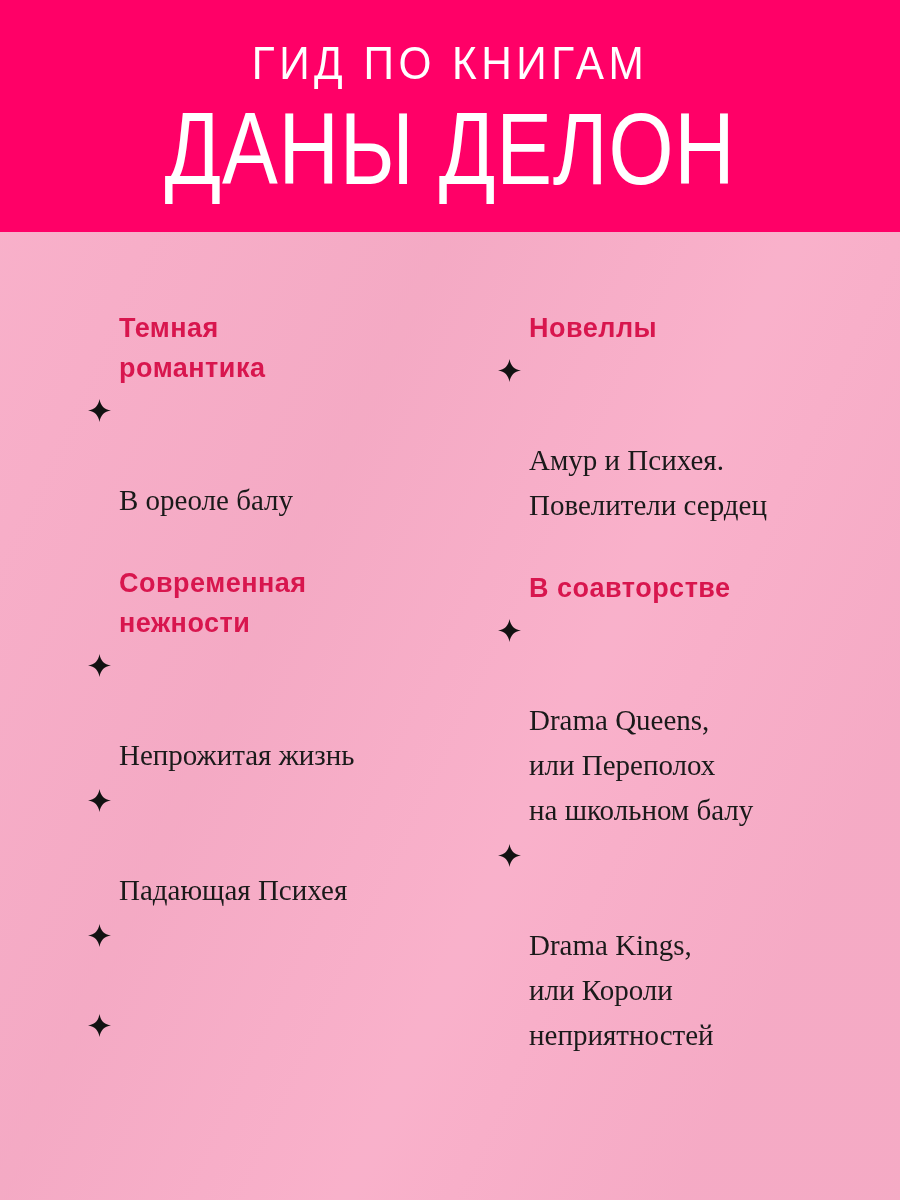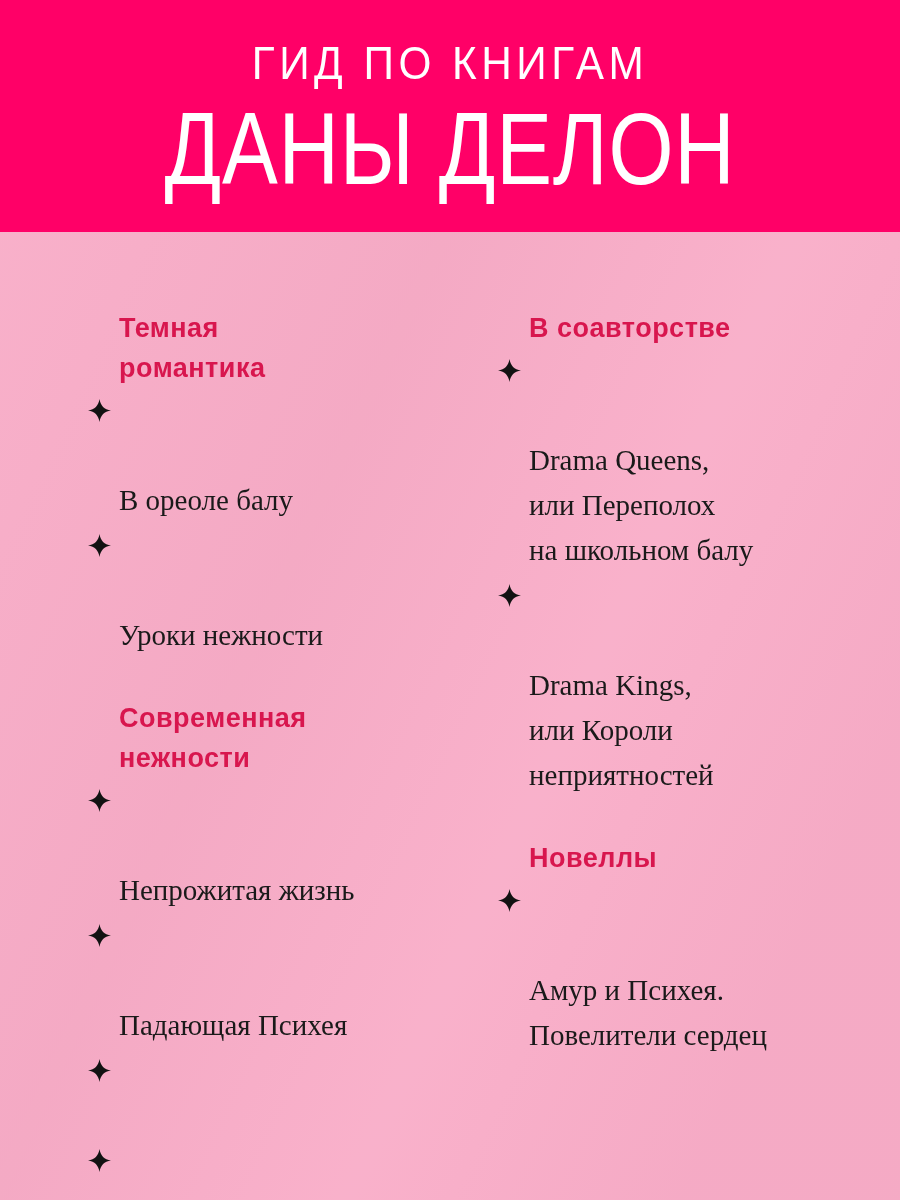--- a/index.html
+++ b/index.html
@@ -79,26 +79,20 @@
     <h2 class="section-title">Темная
 романтика</h2>
     <ul class="book-list">
   <li class="book-item">
     <svg class="bullet-icon" viewBox="0 0 24 24" aria-hidden="true">
       <path d="M12 0 C13.2 7.2 16.8 10.8 24 12 C16.8 13.2 13.2 16.8 12 24 C10.8 16.8 7.2 13.2 0 12 C7.2 10.8 10.8 7.2 12 0 Z"></path>
     </svg>
     <span class="book-title">В ореоле балу</span>
   </li>
 
-  <li class="book-item">
-    <svg class="bullet-icon" viewBox="0 0 24 24" aria-hidden="true">
-      <path d="M12 0 C13.2 7.2 16.8 10.8 24 12 C16.8 13.2 13.2 16.8 12 24 C10.8 16.8 7.2 13.2 0 12 C7.2 10.8 10.8 7.2 12 0 Z"></path>
-    </svg>
-    <span class="book-title">Уроки нежности</span>
-  </li>
 </ul>
   </section>
 
   <section class="section">
     <h2 class="section-title">Современная
 нежности</h2>
     <ul class="book-list">
   <li class="book-item">
     <svg class="bullet-icon" viewBox="0 0 24 24" aria-hidden="true">
       <path d="M12 0 C13.2 7.2 16.8 10.8 24 12 C16.8 13.2 13.2 16.8 12 24 C10.8 16.8 7.2 13.2 0 12 C7.2 10.8 10.8 7.2 12 0 Z"></path>
@@ -125,20 +119,33 @@
     </svg>
     
   </li>
 
 </ul>
   </section>
 
 </div>
     <div class="col-right">
   <section class="section">
+    <h2 class="section-title">Новеллы</h2>
+    <ul class="book-list">
+  <li class="book-item">
+    <svg class="bullet-icon" viewBox="0 0 24 24" aria-hidden="true">
+      <path d="M12 0 C13.2 7.2 16.8 10.8 24 12 C16.8 13.2 13.2 16.8 12 24 C10.8 16.8 7.2 13.2 0 12 C7.2 10.8 10.8 7.2 12 0 Z"></path>
+    </svg>
+    <span class="book-title">Амур и Психея.
+Повелители сердец</span>
+  </li>
+</ul>
+  </section>
+
+  <section class="section">
     <h2 class="section-title">В соавторстве</h2>
     <ul class="book-list">
   <li class="book-item">
     <svg class="bullet-icon" viewBox="0 0 24 24" aria-hidden="true">
       <path d="M12 0 C13.2 7.2 16.8 10.8 24 12 C16.8 13.2 13.2 16.8 12 24 C10.8 16.8 7.2 13.2 0 12 C7.2 10.8 10.8 7.2 12 0 Z"></path>
     </svg>
     <span class="book-title">Drama Queens,
 или Переполох
 на школьном балу</span>
   </li>
@@ -146,28 +153,15 @@
   <li class="book-item">
     <svg class="bullet-icon" viewBox="0 0 24 24" aria-hidden="true">
       <path d="M12 0 C13.2 7.2 16.8 10.8 24 12 C16.8 13.2 13.2 16.8 12 24 C10.8 16.8 7.2 13.2 0 12 C7.2 10.8 10.8 7.2 12 0 Z"></path>
     </svg>
     <span class="book-title">Drama Kings,
 или Короли
 неприятностей</span>
   </li>
 </ul>
   </section>
-
-  <section class="section">
-    <h2 class="section-title">Новеллы</h2>
-    <ul class="book-list">
-  <li class="book-item">
-    <svg class="bullet-icon" viewBox="0 0 24 24" aria-hidden="true">
-      <path d="M12 0 C13.2 7.2 16.8 10.8 24 12 C16.8 13.2 13.2 16.8 12 24 C10.8 16.8 7.2 13.2 0 12 C7.2 10.8 10.8 7.2 12 0 Z"></path>
-    </svg>
-    <span class="book-title">Амур и Психея.
-Повелители сердец</span>
-  </li>
-</ul>
-  </section>
 </div>
   </main>
 </div>
 
 </body></html>

